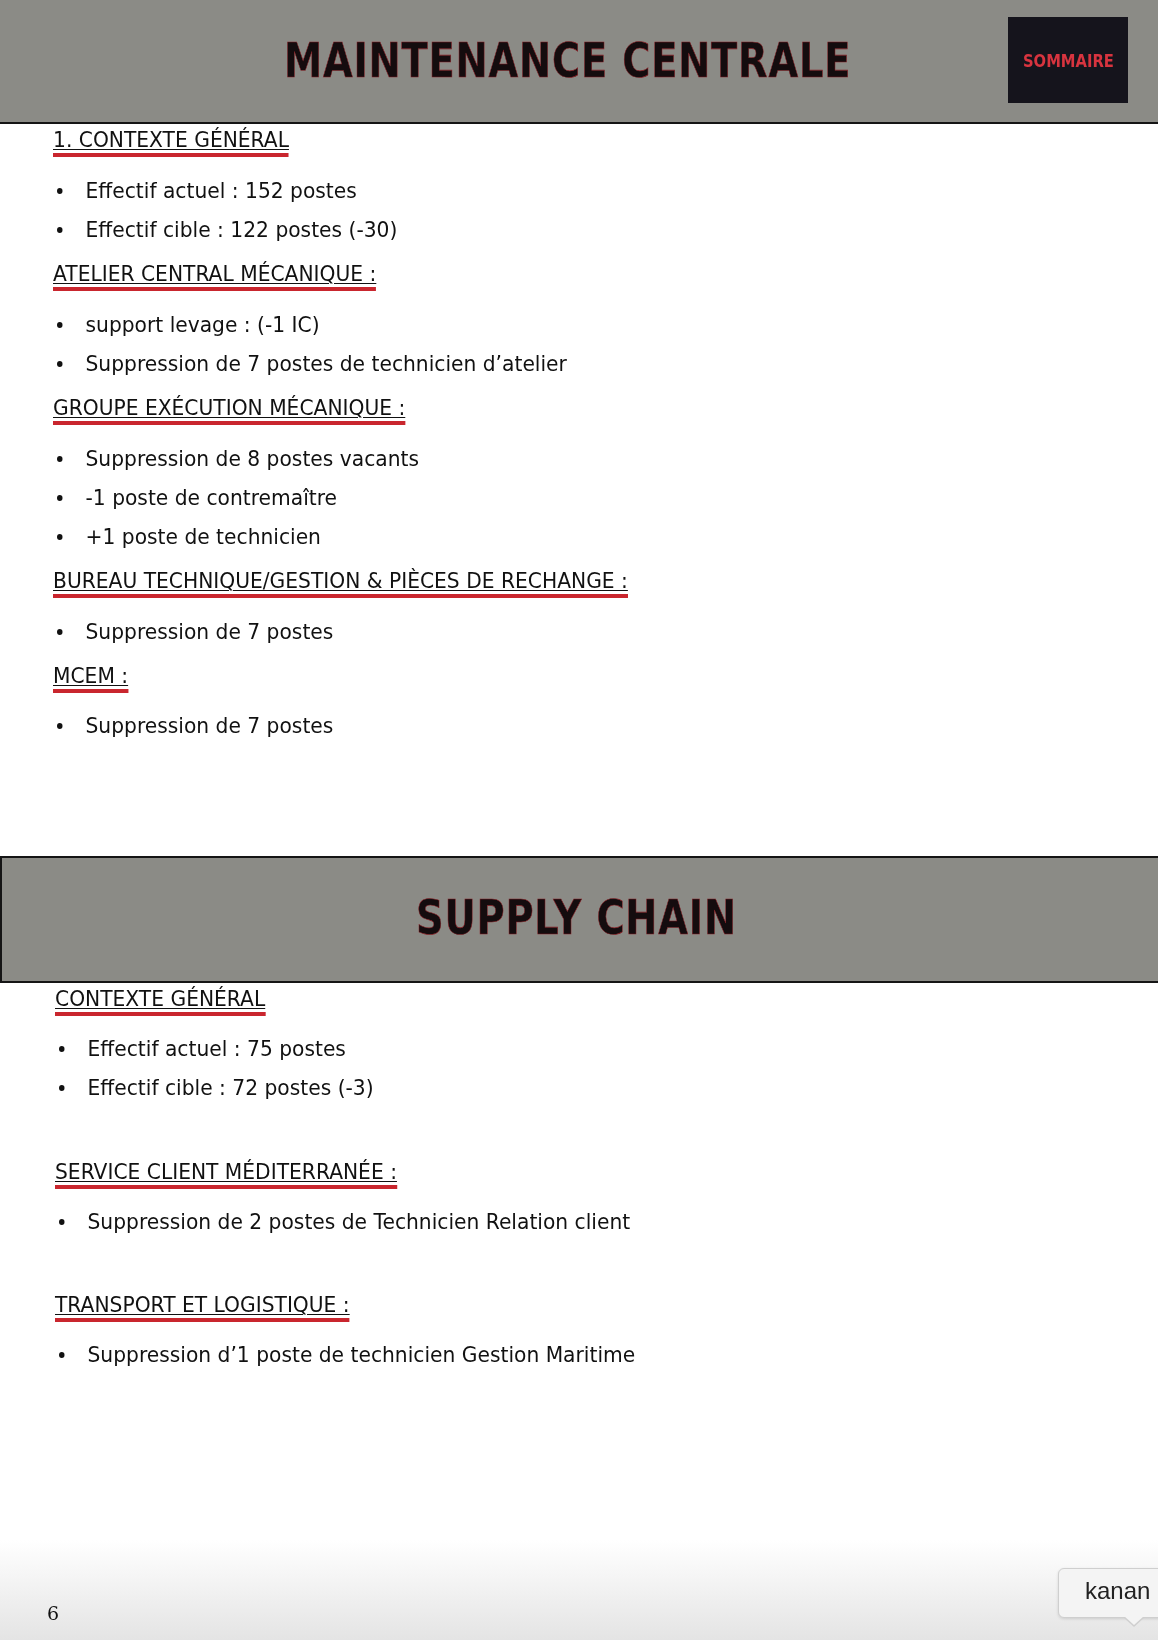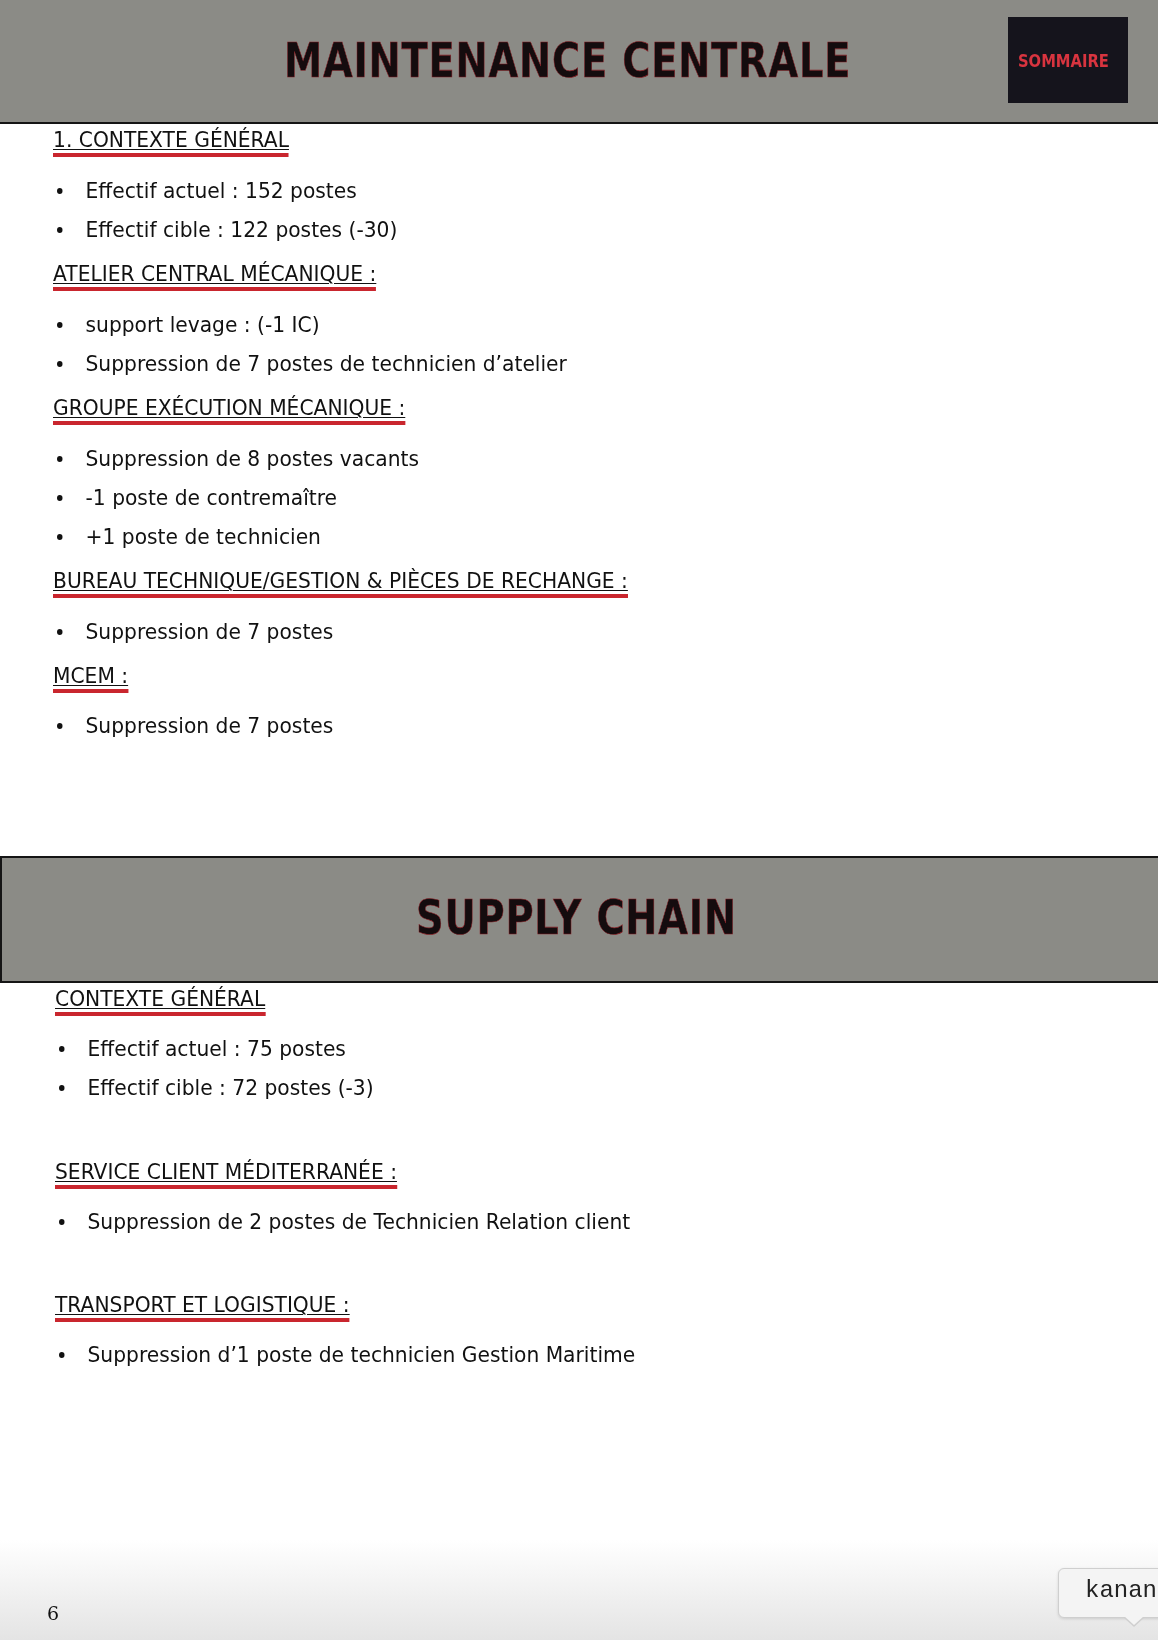--- a/index.html
+++ b/index.html
@@ -17,21 +17,21 @@
   .banner-title {
     position: absolute; font-family: "DejaVu Sans", sans-serif; font-weight: bold;
     color: #140c0e; white-space: nowrap; transform-origin: left center;
     -webkit-text-stroke: 0.6px #8a1e24;
     letter-spacing: 1px;
   }
   .title-top { left: 284px; top: 30px; font-size: 48px; line-height: 60px; transform: scaleX(0.80); }
   .title-mid { left: 416px; top: 887px; font-size: 48px; line-height: 60px; transform: scaleX(0.80); }
   .sommaire {
     position: absolute; left: 1008px; top: 17px; width: 120px; height: 86px;
-    background: #15141c; display: flex; align-items: center; 
+    background: #15141c; display: flex; align-items: center; justify-content: center;
     cursor: pointer; text-decoration: none;
   }
   .sommaire span {
     color: #d8343f; font-family: "DejaVu Sans", sans-serif; font-weight: bold;
     font-size: 18px; transform: scaleX(0.82); display: inline-block; letter-spacing: 0px;
   }
   .heading {
     position: absolute; left: 53px; font-size: 22px; line-height: 28px; white-space: nowrap;
     color: #111; text-decoration: underline; text-decoration-thickness: 1px;
     text-underline-offset: 2px; transform-origin: left center; transform: scaleX(0.92);
@@ -51,21 +51,21 @@
   .page-num {
     position: absolute; left: 47px; top: 1602px; font-family: "DejaVu Serif", serif;
     font-size: 19px; color: #111;
   }
   .tooltip {
     position: absolute; left: 1058px; top: 1568px; width: 120px; height: 50px;
     background: #f4f4f4; border: 1px solid #cfcfcf; border-radius: 6px; box-sizing: border-box;
     box-shadow: 0 1px 3px rgba(0,0,0,0.12);
   }
   .tooltip-text {
-    position: absolute; left: 26px; top: 8px; font-family: Liberation Mono, monospace;
+    position: absolute; left: 26px; top: 8px; font-family: Liberation Sans, sans-serif;
     font-size: 24px; color: #222; white-space: nowrap;
   }
   .tooltip-tail {
     position: absolute; left: 64px; bottom: -10px; width: 0; height: 0;
     border-left: 11px solid transparent; border-right: 11px solid transparent;
     border-top: 10px solid #cfcfcf;
   }
   .tooltip-tail::after {
     content: ""; position: absolute; left: -10px; top: -11px; width: 0; height: 0;
     border-left: 10px solid transparent; border-right: 10px solid transparent;

